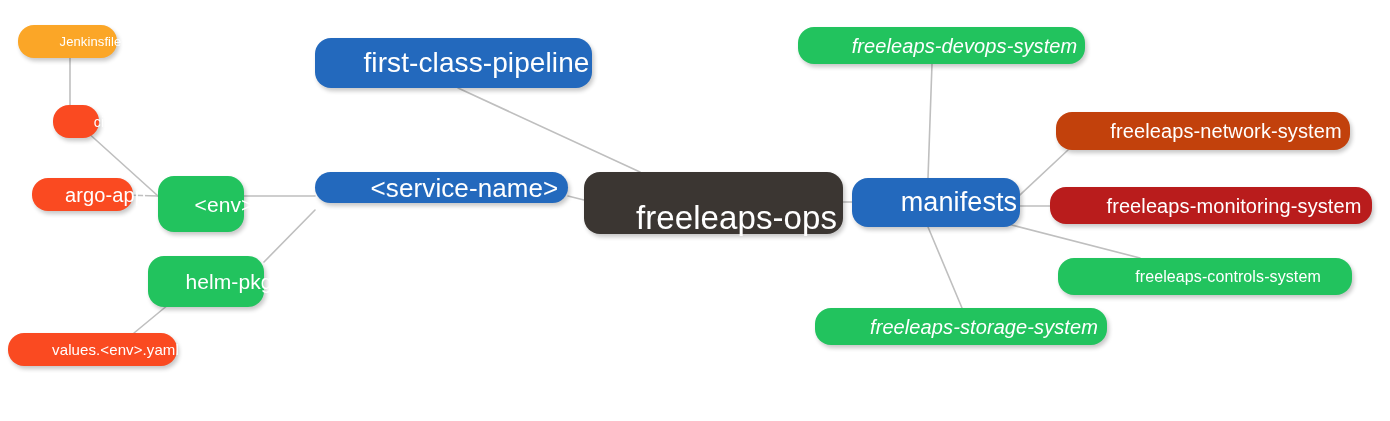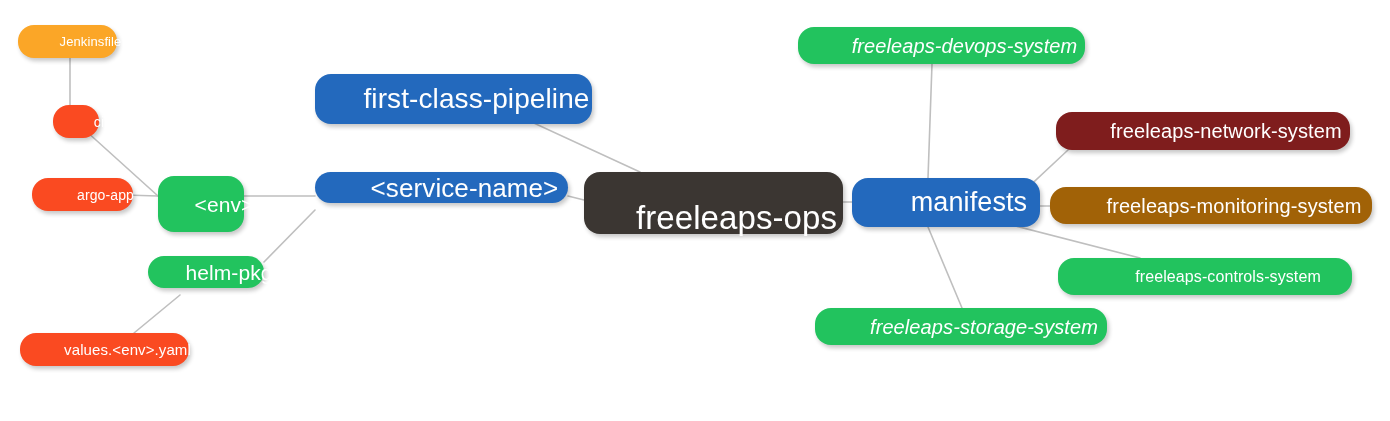--- a/index.html
+++ b/index.html
@@ -67,51 +67,51 @@
       <path d="M 1008,224 L 1140,258" stroke="#bfbfbf" stroke-width="1.6" fill="none" stroke-linecap="round"></path>
       <path d="M 928,227 L 962,308" stroke="#bfbfbf" stroke-width="1.6" fill="none" stroke-linecap="round"></path>
     </svg>
   <div id="node-layer">
       <div class="node" style="left: 18px; top: 25px; width: 99px; height: 33px; background: rgb(251, 166, 39); font-size: 13px;">
         <span class="node-label">Jenkinsfile</span>
       </div>
       <div class="node" style="left: 53px; top: 105px; width: 33px; height: 33px; background: rgb(250, 74, 33); font-size: 14px; align-items: center;">
         <span class="node-label">ci</span>
       </div>
-      <div class="node" style="left: 32px; top: 178px; width: 101px; height: 33px; background: rgb(250, 74, 33); font-size: 14px; align-items: center;">
+      <div class="node" style="left: 32px; top: 178px; width: 101px; height: 33px; background: rgb(250, 74, 33); font-size: 20px; align-items: center;">
         <span class="node-label">argo-app</span>
       </div>
       <div class="node" style="left: 158px; top: 176px; width: 86px; height: 56px; background: rgb(34, 195, 94); font-size: 21px;">
         <span class="node-label">&lt;env&gt;</span>
       </div>
-      <div class="node" style="left: 8px; top: 333px; width: 169px; height: 33px; background: rgb(250, 74, 33); font-size: 15px; margin-left: 12px;">
+      <div class="node" style="left: 8px; top: 333px; width: 169px; height: 33px; background: rgb(250, 74, 33); font-size: 15px;">
         <span class="node-label">values.&lt;env&gt;.yaml</span>
       </div>
-      <div class="node" style="left: 148px; top: 256px; width: 116px; height: 32px; background: rgb(34, 195, 94); font-size: 21px;">
+      <div class="node" style="left: 148px; top: 256px; width: 116px; height: 51px; background: rgb(34, 195, 94); font-size: 21px;">
         <span class="node-label">helm-pkg</span>
       </div>
-      <div class="node" style="left: 315px; top: 38px; width: 277px; height: 50px; background: rgb(35, 105, 189); font-size: 28px; margin-top: 36px;">
+      <div class="node" style="left: 315px; top: 38px; width: 277px; height: 50px; background: rgb(35, 105, 189); font-size: 28px;">
         <span class="node-label">first-class-pipeline</span>
       </div>
       <div class="node" style="left: 315px; top: 172px; width: 253px; height: 31px; background: rgb(35, 105, 189); font-size: 26px;">
         <span class="node-label">&lt;service-name&gt;</span>
       </div>
       <div class="node" style="left: 584px; top: 172px; width: 259px; height: 62px; background: rgb(59, 54, 50); font-size: 33px; align-items: flex-end;">
         <span class="node-label">freeleaps-ops</span>
       </div>
-      <div class="node" style="left: 852px; top: 178px; width: 188px; height: 49px; background: rgb(35, 105, 189); font-size: 27px;">
+      <div class="node" style="left: 852px; top: 178px; width: 168px; height: 49px; background: rgb(35, 105, 189); font-size: 27px;">
         <span class="node-label">manifests</span>
       </div>
       <div class="node" style="left: 798px; top: 27px; width: 287px; height: 37px; background: rgb(34, 195, 94); font-size: 20px; font-style: italic;">
         <span class="node-label">freeleaps-devops-system</span>
       </div>
-      <div class="node" style="left: 1056px; top: 112px; width: 294px; height: 38px; background: #7f1d1d; font-size: 20px;">
+      <div class="node" style="left: 1056px; top: 112px; width: 294px; height: 38px; background: #c2410c; font-size: 20px;">
         <span class="node-label">freeleaps-network-system</span>
       </div>
-      <div class="node" style="left: 1050px; top: 187px; width: 322px; height: 37px; background: #a16207; font-size: 20px;">
+      <div class="node" style="left: 1050px; top: 187px; width: 322px; height: 37px; background: #b91c1c; font-size: 20px;">
         <span class="node-label">freeleaps-monitoring-system</span>
       </div>
       <div class="node" style="left: 1058px; top: 258px; width: 294px; height: 37px; background: rgb(34, 195, 94); font-size: 16px;">
         <span class="node-label">freeleaps-controls-system</span>
       </div>
       <div class="node" style="left: 815px; top: 308px; width: 292px; height: 37px; background: rgb(34, 195, 94); font-size: 20px; font-style: italic;">
         <span class="node-label">freeleaps-storage-system</span>
       </div>
     </div>
 </div>

